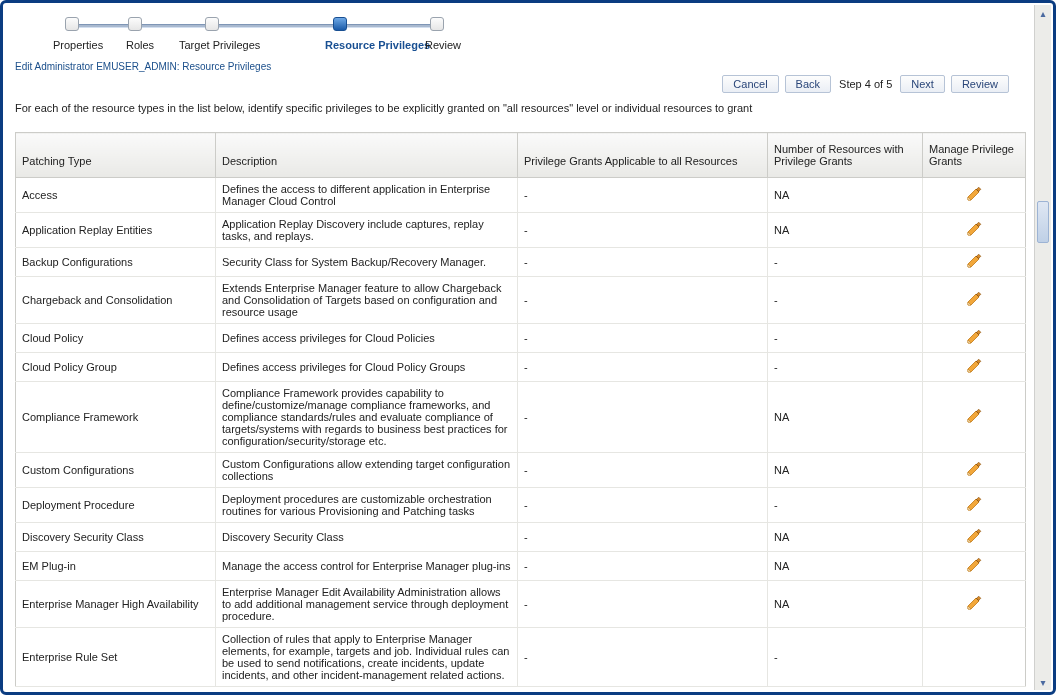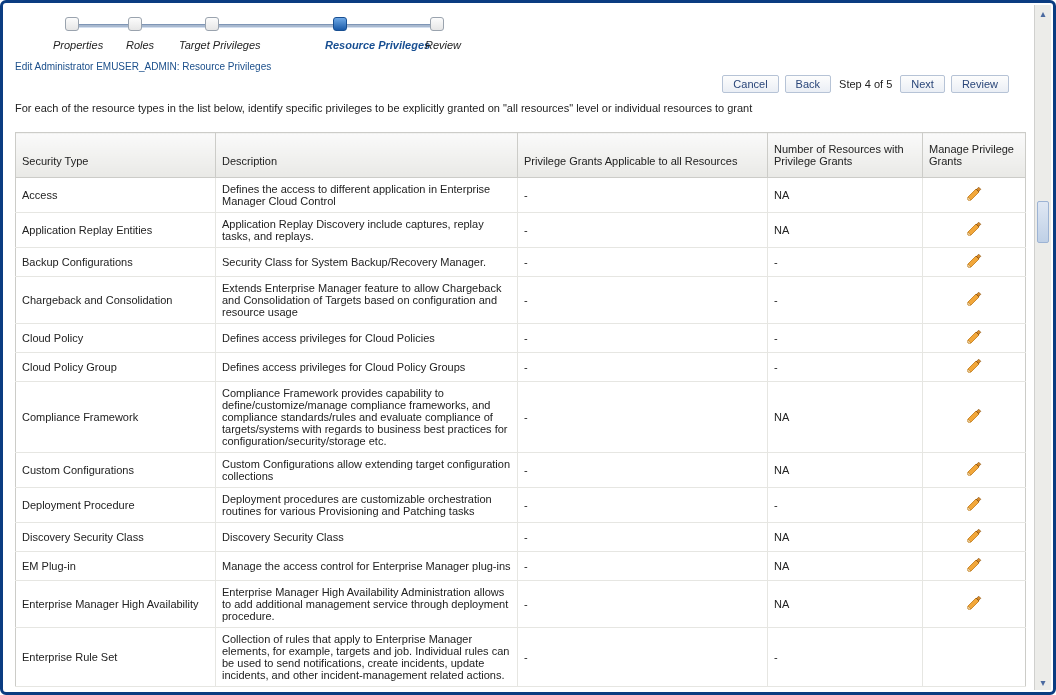--- a/index.html
+++ b/index.html
@@ -54,21 +54,20 @@
     left:2px; right:2px;
     height: 40px;
     background: linear-gradient(#dfe7f3,#bfd0e6);
     border:1px solid #9cb3d4;
     border-radius:2px;
   }
 
   
   .wizard {
     margin: 6px 10px 4px 10px;
-    font-style: italic;
   }
   .wizard-track {
     position: relative;
     height: 16px;
     display:flex;
     align-items:center;
     margin-left: 48px;
     width: 380px;
   }
   .wizard-line {
@@ -227,21 +226,21 @@
     <table class="resource-table">
       <colgroup>
         <col class="col-type">
           <col class="col-desc">
           <col class="col-grants">
           <col class="col-num">
           <col class="col-manage">
       </colgroup>
       <thead>
         <tr>
-          <th>Security Type</th>
+          <th>Patching Type</th>
           <th>Description</th>
           <th>Privilege Grants Applicable to all Resources</th>
           <th>Number of Resources with Privilege Grants</th>
           <th class="col-manage">Manage Privilege Grants</th>
         </tr>
       </thead>
       <tbody id="rows">
           <tr>
             <td class="col-type">Access</td>
             <td class="col-desc">Defines the access to different application in Enterprise Manager Cloud Control</td>
@@ -369,21 +368,21 @@
             <td class="col-num">NA</td>
             <td class="col-manage"><span class="pencil"><svg width="16" height="16" viewBox="0 0 16 16">
                   <path d="M2 11 L10 3 L13 6 L5 14 L2 14 Z" fill="#f2a73a" stroke="#c07815" stroke-width="0.8"></path>
                   <path d="M10 3 L13 6" stroke="#8a5210" stroke-width="1"></path>
                   <path d="M2 14 L2 11 L5 14 Z" fill="#fff6d8" stroke="#c07815" stroke-width="0.6"></path>
                   <rect x="11.2" y="1.8" width="3" height="3" transform="rotate(45 12.7 3.3)" fill="#d88b2b" stroke="#8a5210" stroke-width="0.6"></rect>
                 </svg></span></td>
           </tr>
           <tr>
             <td class="col-type">Enterprise Manager High Availability</td>
-            <td class="col-desc">Enterprise Manager High Availability Administration allows to add additional management service through deployment procedure.</td>
+            <td class="col-desc">Enterprise Manager Edit Availability Administration allows to add additional management service through deployment procedure.</td>
             <td class="col-grants">-</td>
             <td class="col-num">NA</td>
             <td class="col-manage"><span class="pencil"><svg width="16" height="16" viewBox="0 0 16 16">
                   <path d="M2 11 L10 3 L13 6 L5 14 L2 14 Z" fill="#f2a73a" stroke="#c07815" stroke-width="0.8"></path>
                   <path d="M10 3 L13 6" stroke="#8a5210" stroke-width="1"></path>
                   <path d="M2 14 L2 11 L5 14 Z" fill="#fff6d8" stroke="#c07815" stroke-width="0.6"></path>
                   <rect x="11.2" y="1.8" width="3" height="3" transform="rotate(45 12.7 3.3)" fill="#d88b2b" stroke="#8a5210" stroke-width="0.6"></rect>
                 </svg></span></td>
           </tr>
           <tr>

